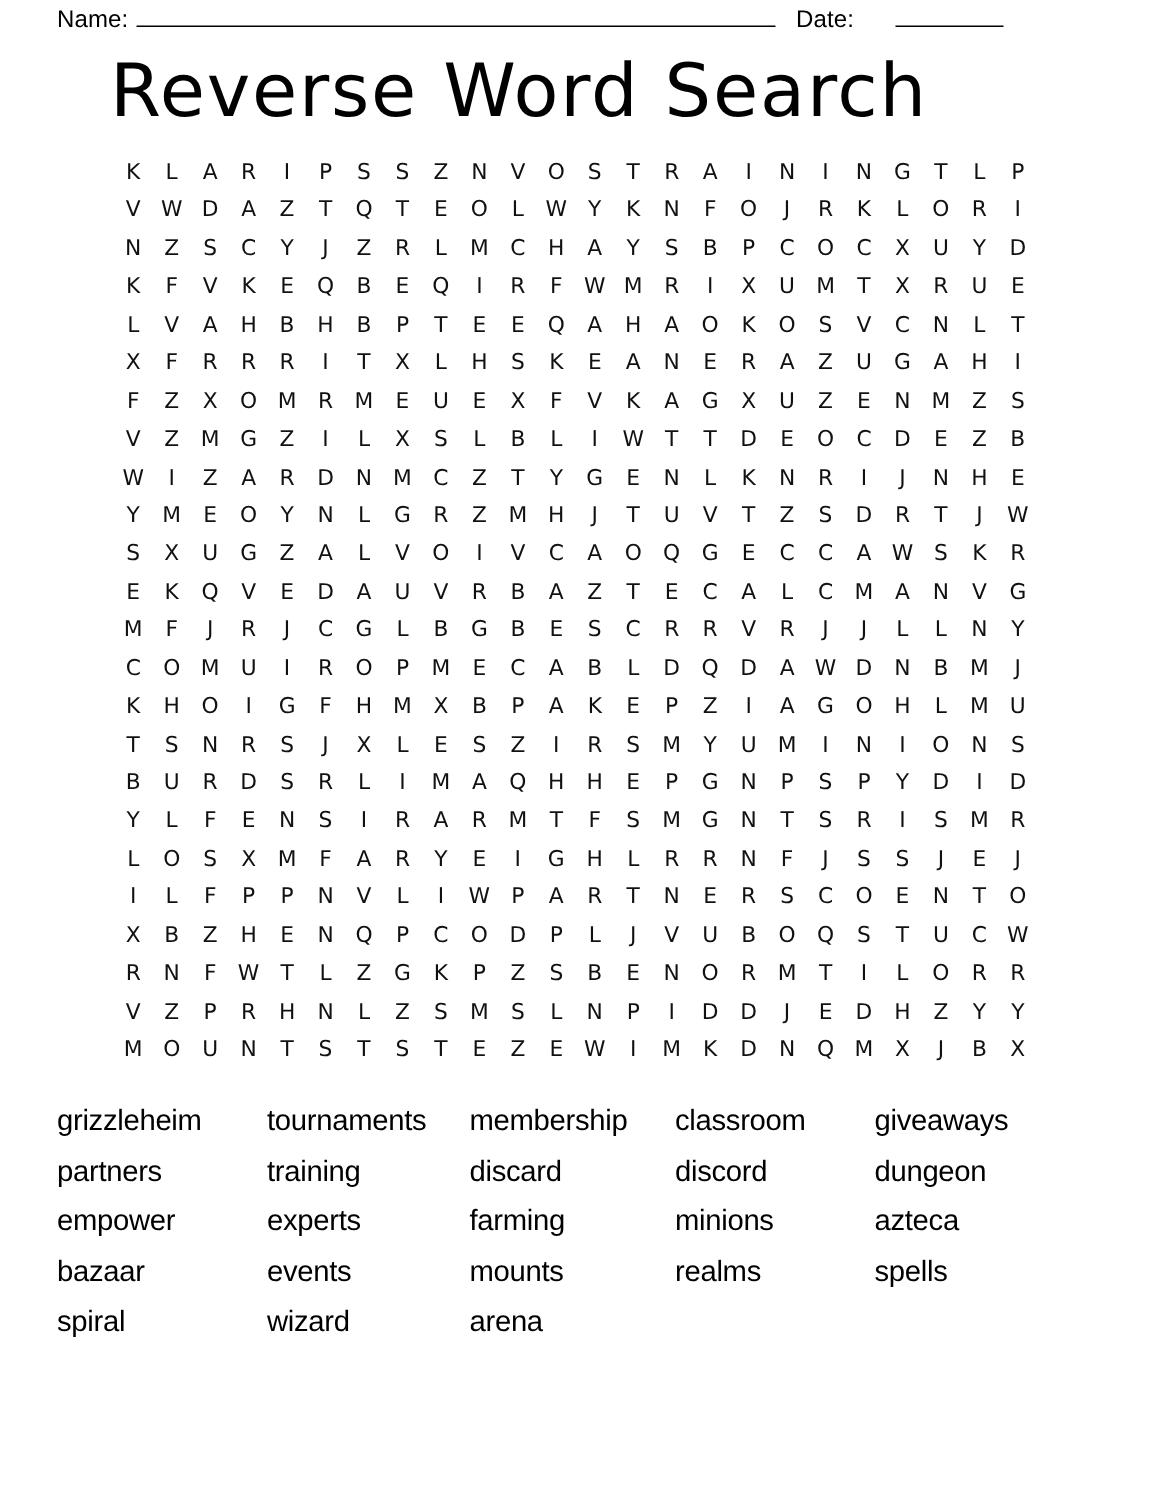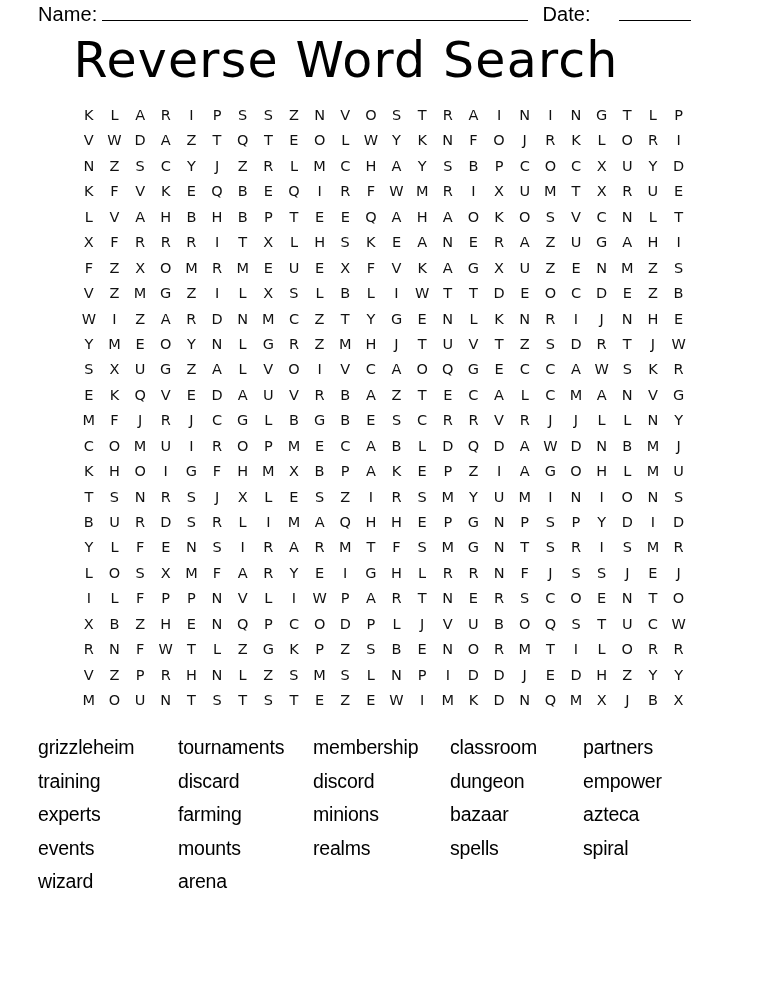--- a/index.html
+++ b/index.html
@@ -28,21 +28,21 @@
     padding: 0 28px 0 38px;
     box-sizing: border-box;
   }
   .field {
     display: flex;
     align-items: baseline;
     white-space: nowrap;
   }
   .field-label {
     font-family: "Liberation Sans", sans-serif;
-    font-size: 20px;
+    font-size: 16px;
     letter-spacing: 0.1px;
     color: #000;
   }
   .field-rule {
     display: inline-block;
     border-bottom: 1.4px solid #000;
     margin-left: 5px;
     height: 12px;
   }
   .rule-name { width: 426px; }
@@ -752,31 +752,32 @@
       <div class="grid-cell">B</div>
       <div class="grid-cell">X</div>
     </div>
   </div>
 
 <div class="wordlist">
     <div class="word-item">grizzleheim</div>
     <div class="word-item">tournaments</div>
     <div class="word-item">membership</div>
     <div class="word-item">classroom</div>
+    <div class="word-item">giveaways</div>
     <div class="word-item">partners</div>
     <div class="word-item">training</div>
     <div class="word-item">discard</div>
     <div class="word-item">discord</div>
     <div class="word-item">dungeon</div>
     <div class="word-item">empower</div>
     <div class="word-item">experts</div>
     <div class="word-item">farming</div>
     <div class="word-item">minions</div>
+    <div class="word-item">azteca</div>
     <div class="word-item">bazaar</div>
-    <div class="word-item">azteca</div>
     <div class="word-item">events</div>
     <div class="word-item">mounts</div>
     <div class="word-item">realms</div>
     <div class="word-item">spells</div>
     <div class="word-item">spiral</div>
     <div class="word-item">wizard</div>
     <div class="word-item">arena</div>
   </div>
 
 </body></html>

